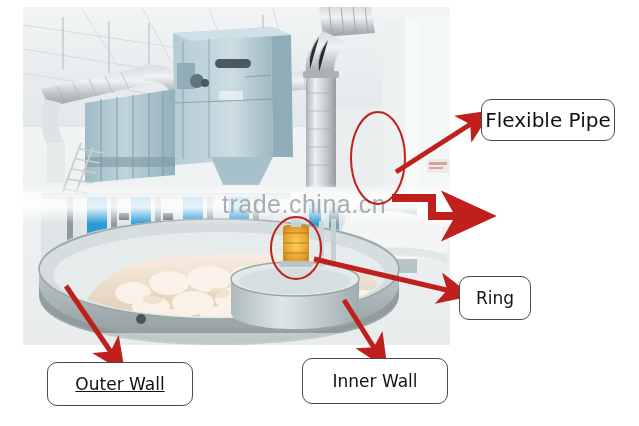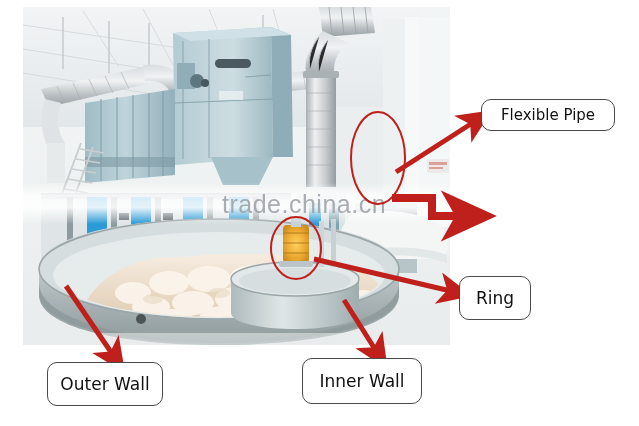--- a/index.html
+++ b/index.html
@@ -74,25 +74,25 @@
     background: #ffffff;
     border: 1.6px solid #4a4a4a;
     border-radius: 10px;
     display: flex;
     align-items: center;
     justify-content: center;
     color: #111111;
     font-family: "DejaVu Sans", sans-serif;
     white-space: nowrap;
   }
-  #box-flexible-pipe { left: 481px; top: 99px;  width: 134px; height: 32px; font-size: 15px; }
+  #box-flexible-pipe { left: 481px; top: 99px;  width: 134px; height: 42px; font-size: 20px; }
   #box-carriage-frame{ left: 474px; top: 210px; width: 152px; height: 40px; font-size: 15px; }
   #box-ring         { left: 459px; top: 276px; width: 72px;  height: 44px; font-size: 17px; }
-  #box-outer-wall   { left: 47px;  top: 362px; width: 116px; height: 44px; font-size: 17px; }
-  #box-inner-wall   { left: 302px; top: 358px; width: 120px; height: 46px; font-size: 17px; }
+  #box-outer-wall   { left: 47px;  top: 362px; width: 146px; height: 44px; font-size: 17px; text-decoration: underline; }
+  #box-inner-wall   { left: 302px; top: 358px; width: 146px; height: 46px; font-size: 17px; }
 </style>
 </head>
 <body>
 
 <div id="stage">
 
   <div id="photo">
     <svg width="427" height="338" viewBox="0 0 427 338" xmlns="http://www.w3.org/2000/svg">
       <defs>
         <linearGradient id="ceilGrad" x1="0" y1="0" x2="0" y2="1">

